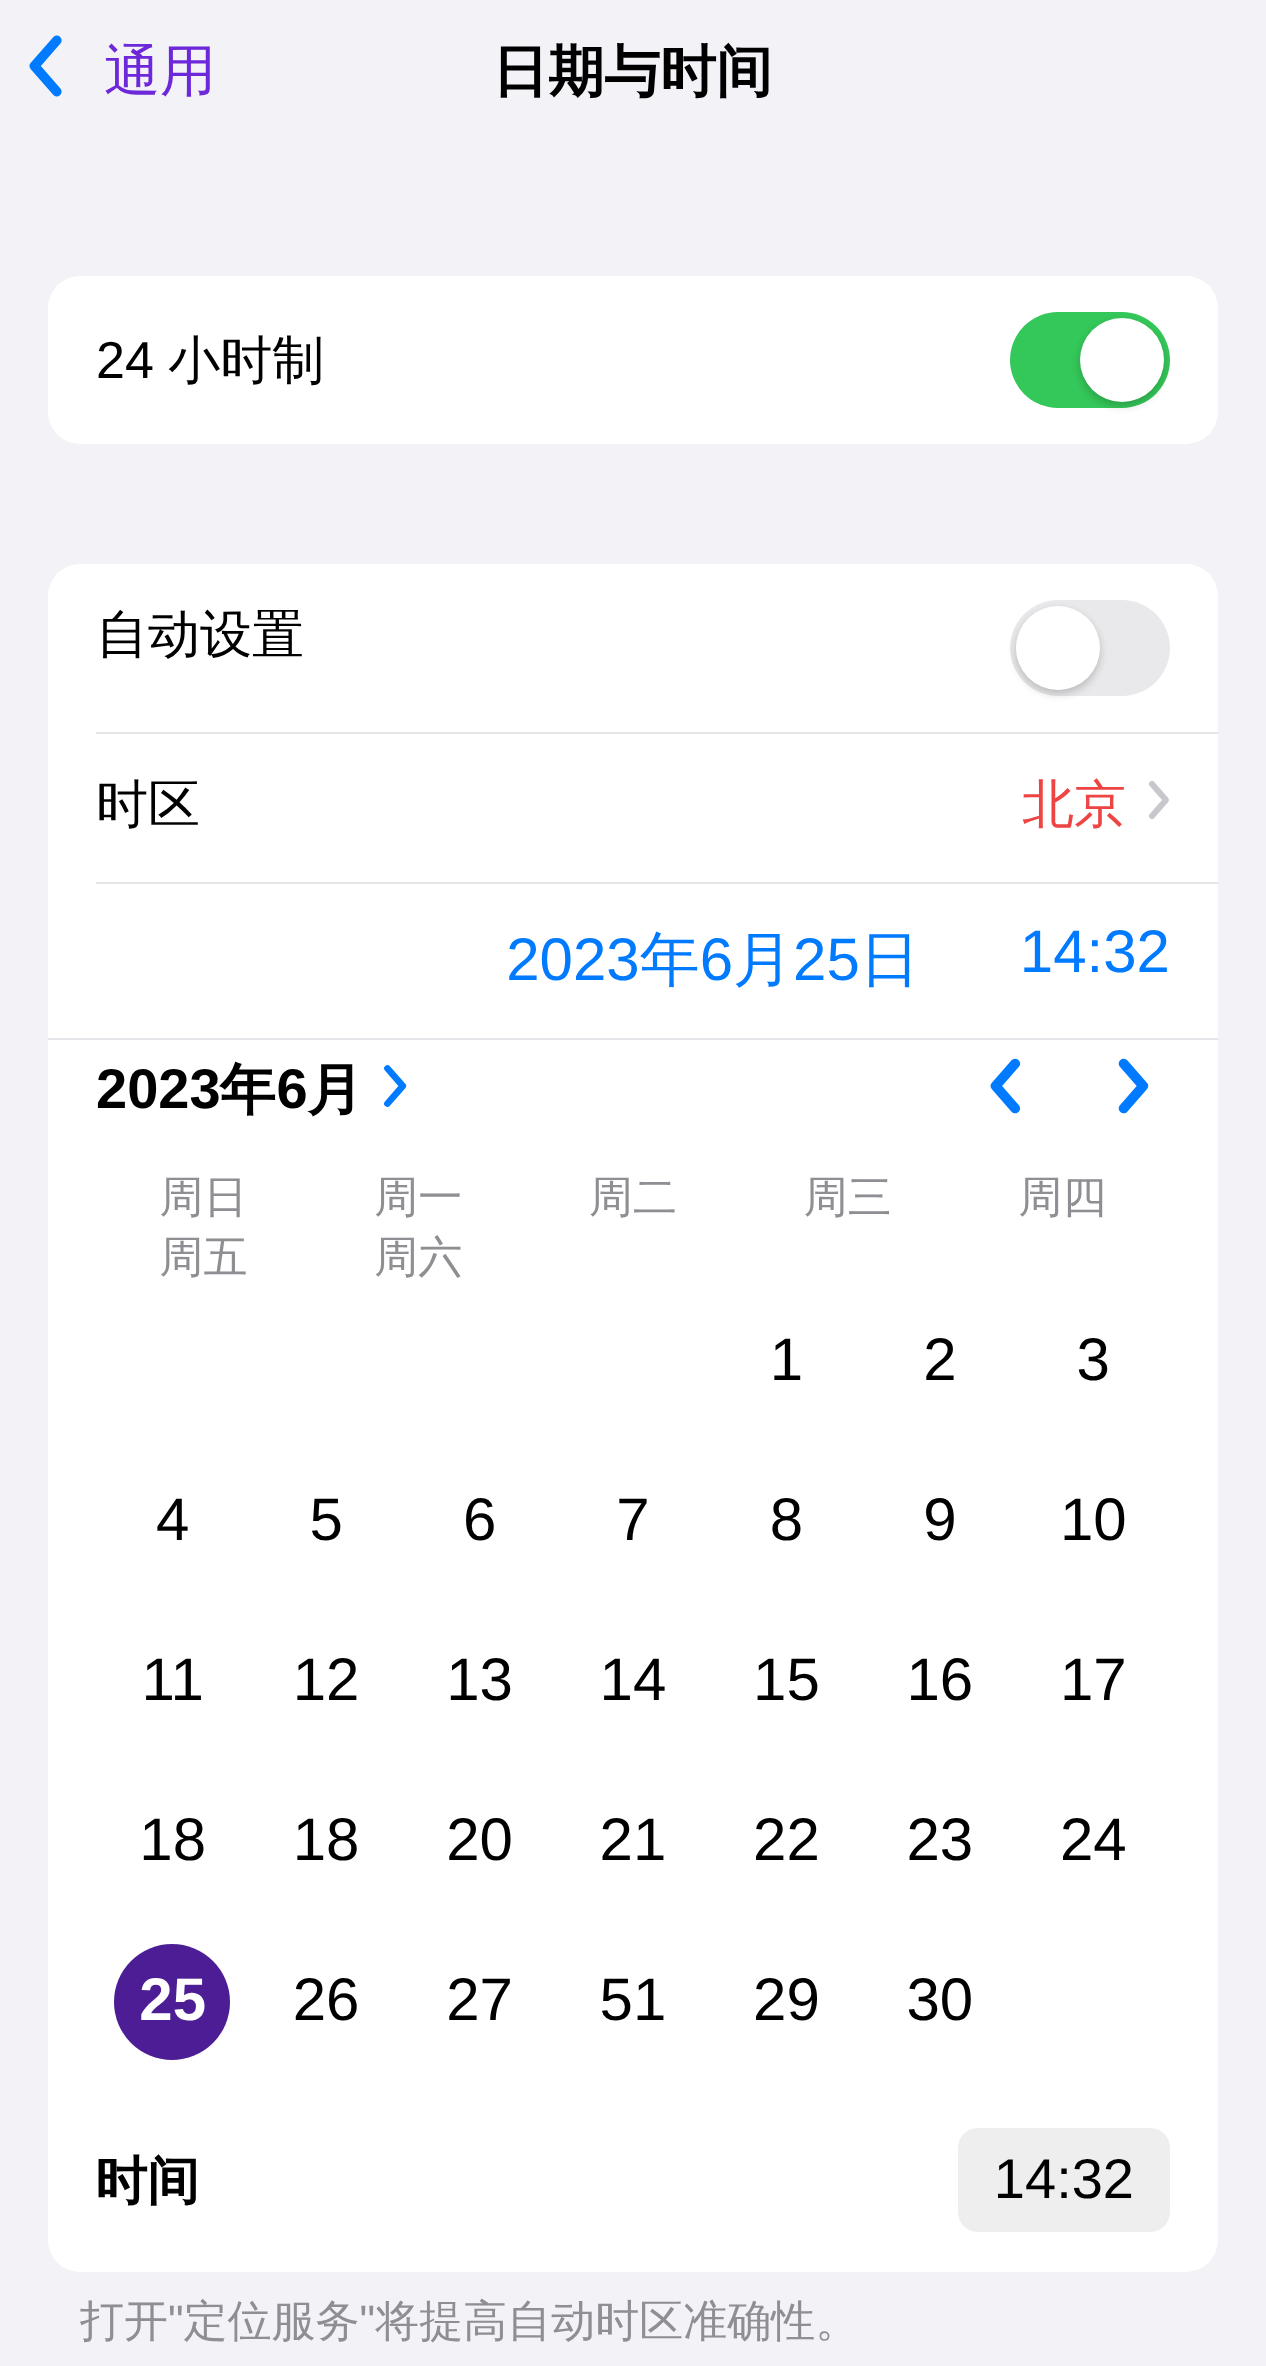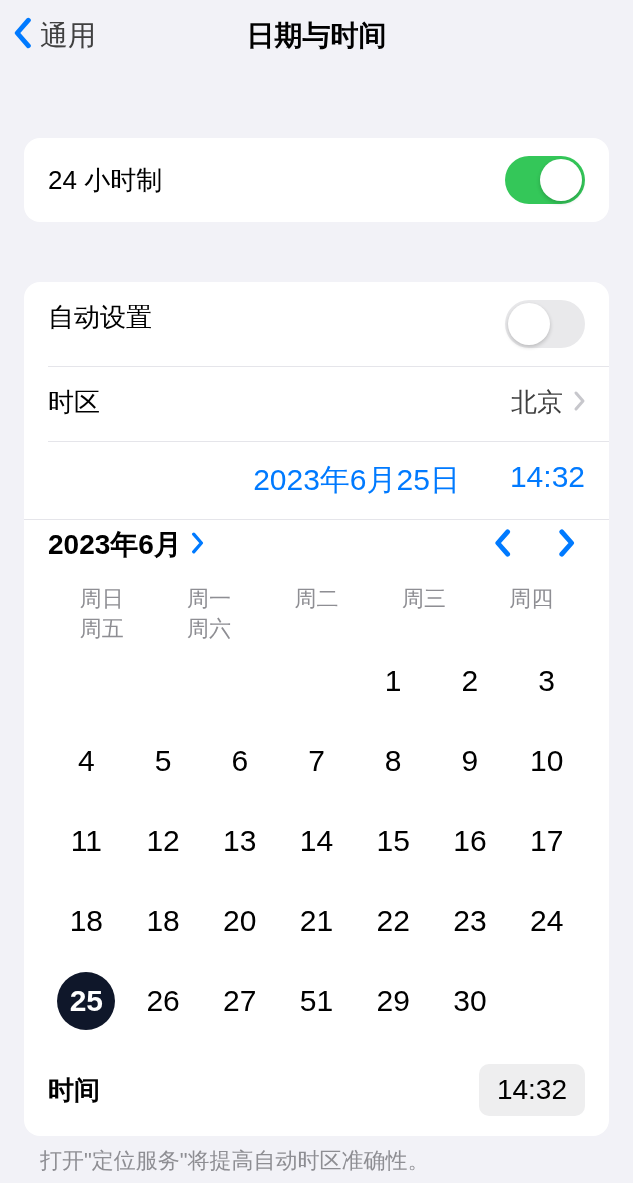--- a/index.html
+++ b/index.html
@@ -13,22 +13,22 @@
     .nav {
       display: flex;
       align-items: center;
       height: 72px;
       position: relative;
       padding: 0 12px;
     }
     .back {
       display: flex;
       align-items: center;
-      gap: 8px;
-      color: #404040;
+      gap: 20px;
+      color: #6d28d9;
       font-size: 28px;
     }
     .back svg { width: 20px; height: 32px; }
     .nav-title {
       position: absolute;
       left: 0; right: 0;
       text-align: center;
       font-size: 28px;
       font-weight: 600;
       pointer-events: none;
@@ -83,21 +83,21 @@
       height: 1px;
       background: #e5e5ea;
       margin-left: 24px;
     }
     .row-right {
       display: flex;
       align-items: center;
       gap: 10px;
     }
     .val-gray {
-      color: #404040;
+      color: #ef4444;
       font-size: 26px;
     }
     .chev-gray svg { width: 12px; height: 22px; }
     .dt-row {
       display: flex;
       justify-content: flex-end;
       gap: 50px;
       padding: 18px 24px;
     }
     .dt-val {
@@ -144,21 +144,21 @@
     }
     .day {
       display: flex;
       align-items: center;
       justify-content: center;
       height: 58px;
       font-size: 30px;
     }
     .day.empty { visibility: hidden; }
     .day.selected span {
-      background: #0f172a;
+      background: #4c1d95;
       color: #fff;
       width: 58px;
       height: 58px;
       border-radius: 50%;
       display: flex;
       align-items: center;
       justify-content: center;
       font-weight: 600;
     }
     .time-row {

